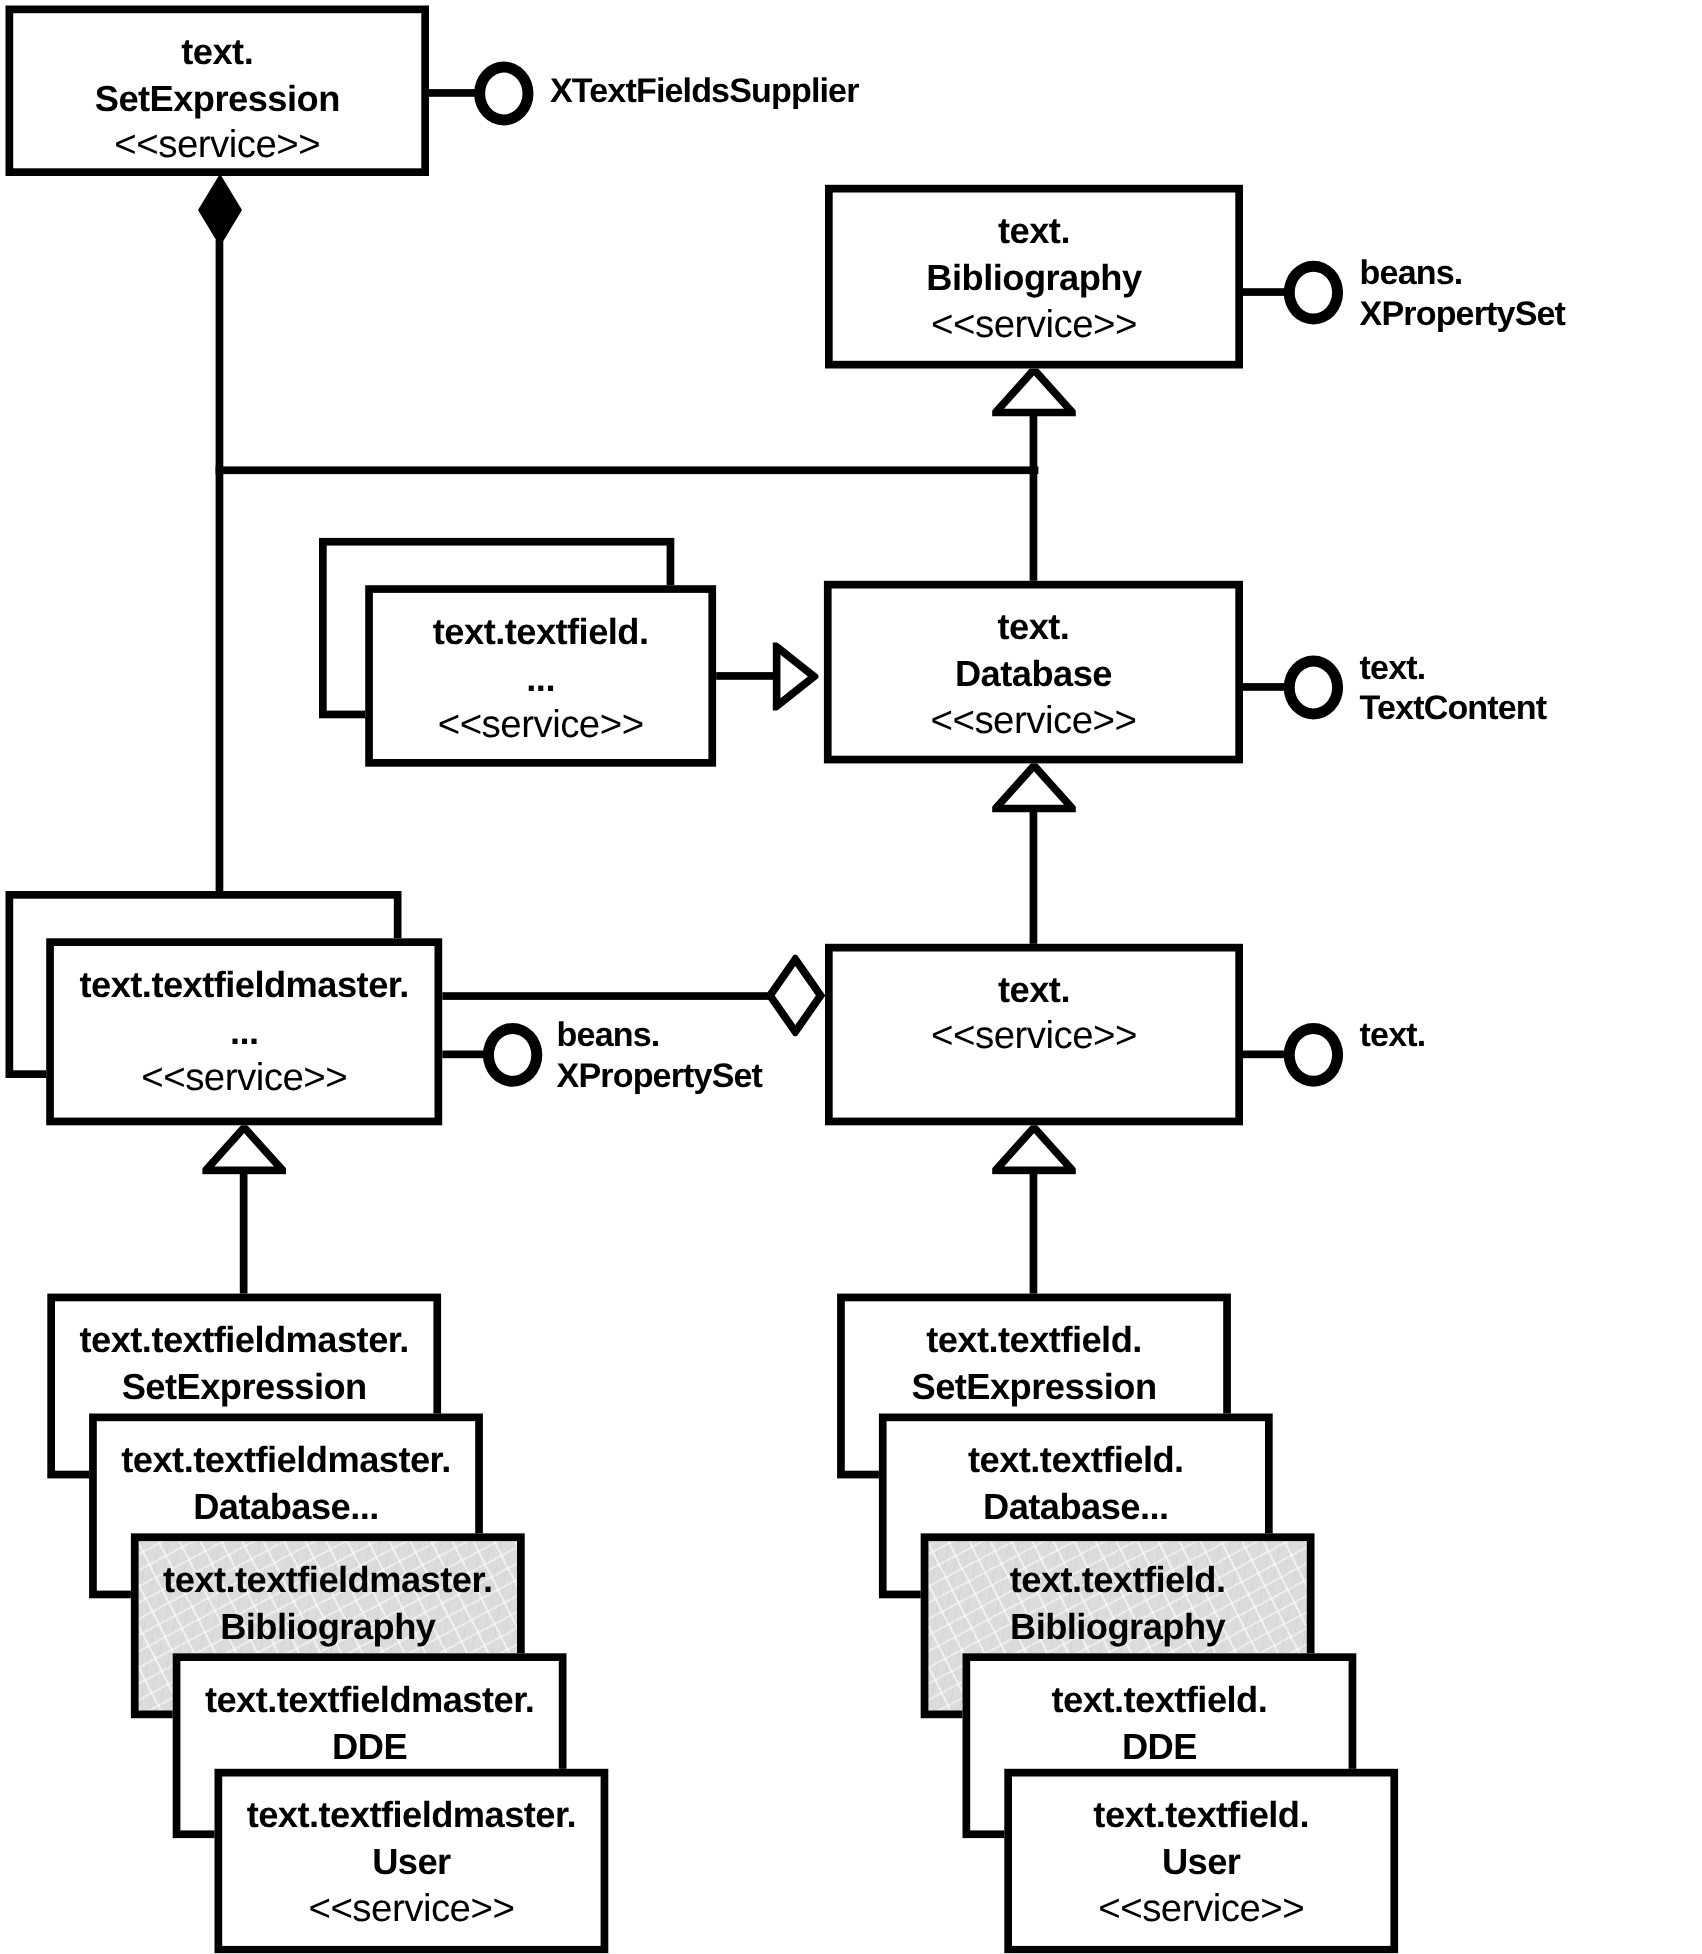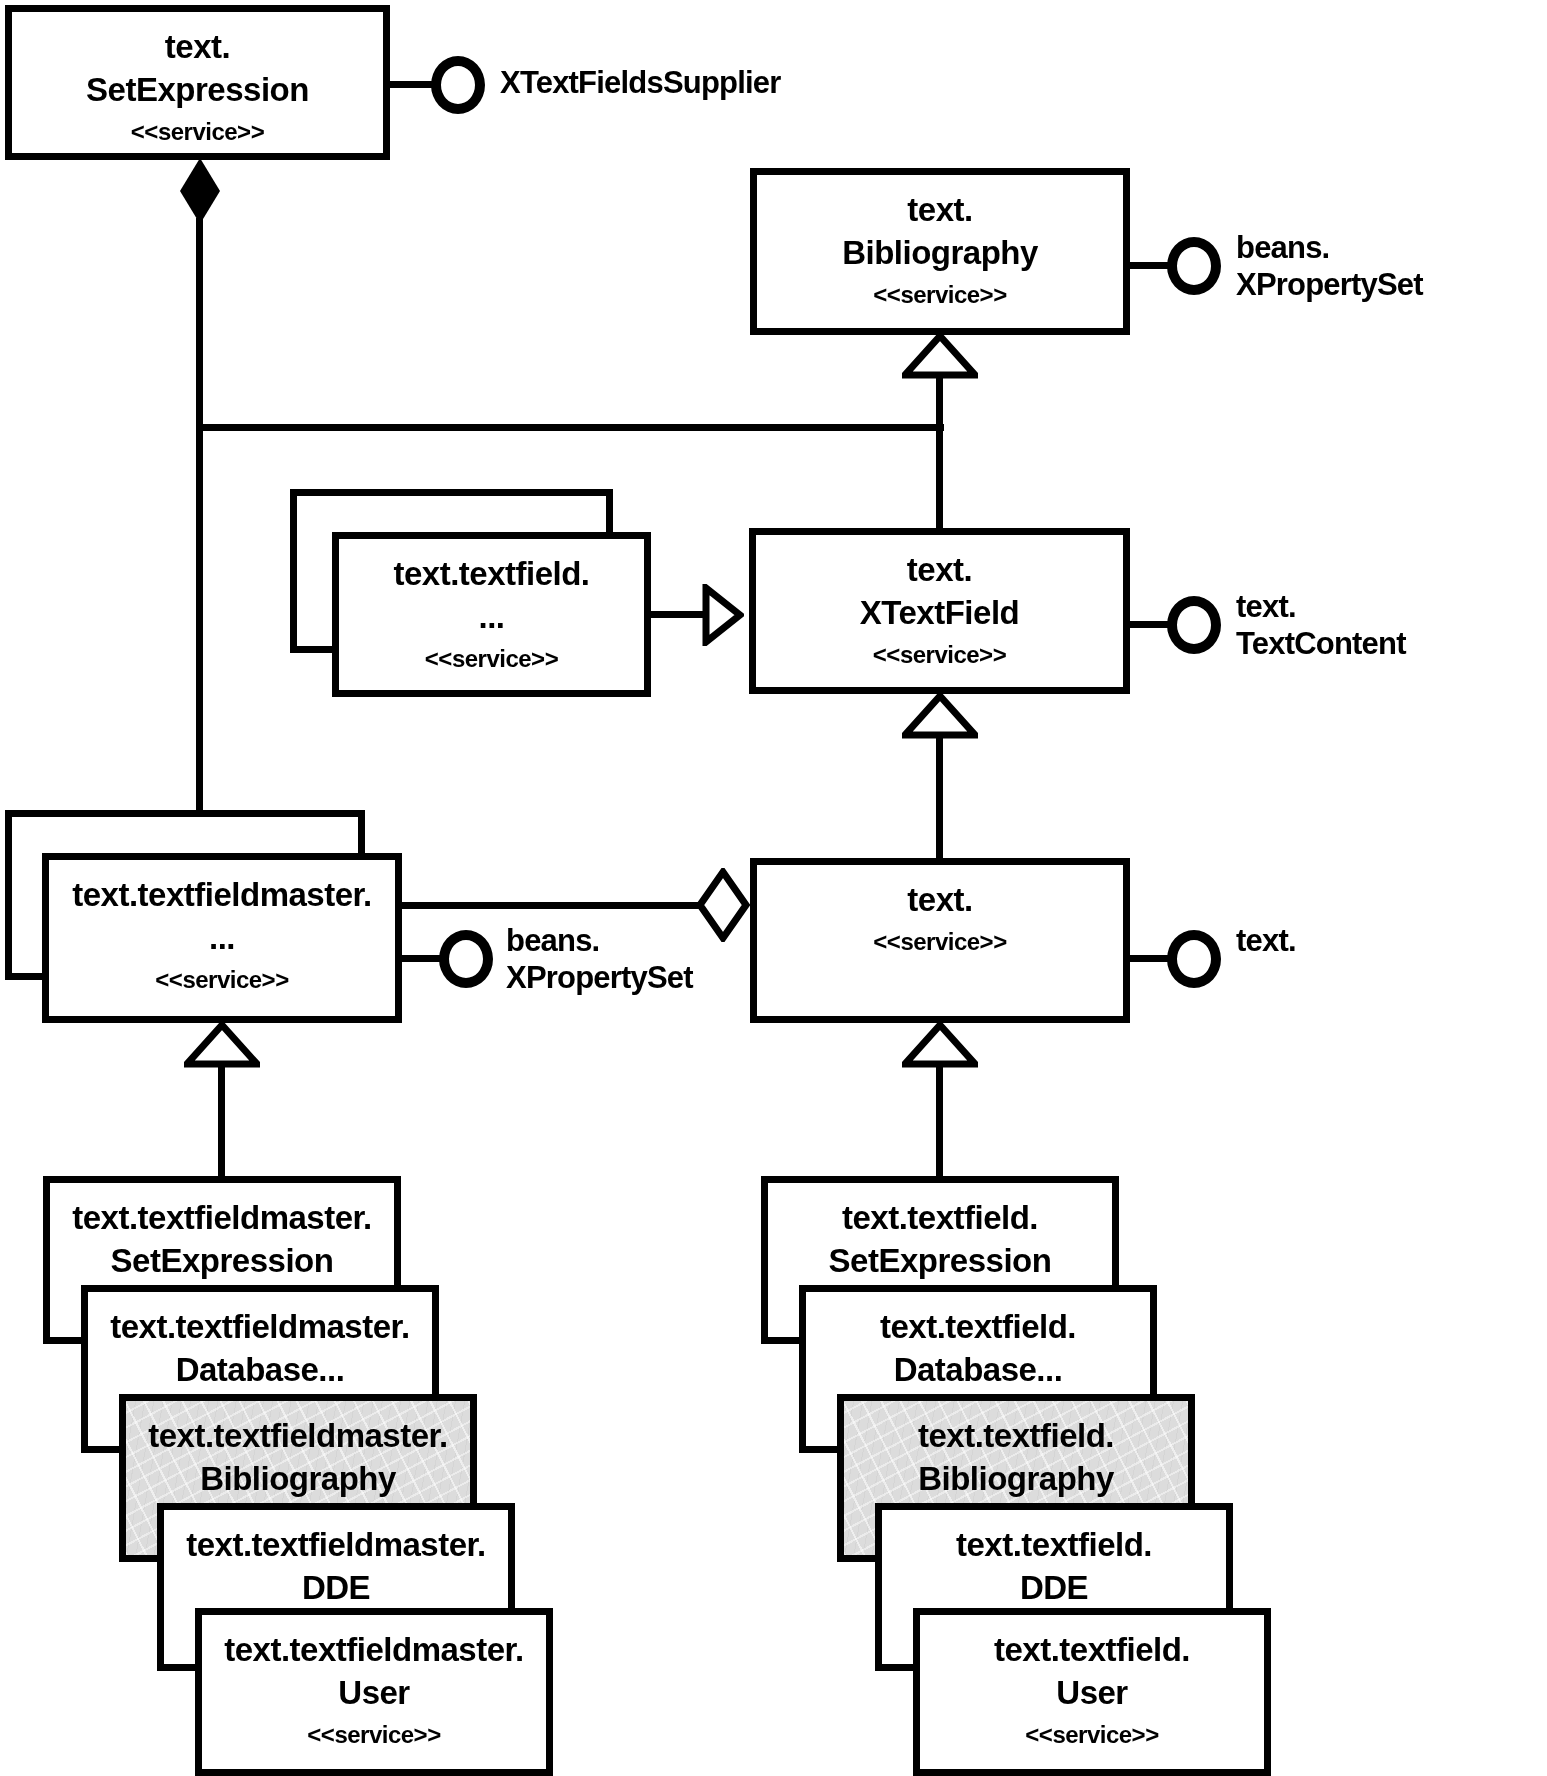--- a/index.html
+++ b/index.html
@@ -6,21 +6,21 @@
   .canvas{
     position:relative;width:1547px;height:1776px;background:#ffffff;
     font-family:"Liberation Sans",sans-serif;color:#000;overflow:hidden;
   }
   
   .node{
     position:absolute;background:#ffffff;border:7px solid #000;box-sizing:border-box;
     display:flex;flex-direction:column;align-items:center;padding-top:13px;text-align:center;
   }
   .node .l1{font-weight:bold;font-size:33px;line-height:43px;letter-spacing:-0.5px;white-space:nowrap;}
-  .node .st{font-weight:bold;font-size:24px;line-height:41px;letter-spacing:-0.5px;white-space:nowrap;}
+  .node .st{font-weight:normal;font-size:35px;line-height:41px;letter-spacing:-0.5px;white-space:nowrap;}
   .back{position:absolute;background:#ffffff;border:7px solid #000;box-sizing:border-box;}
   .gray{
     background-color:#dcdcdc;
     background-image:
       repeating-linear-gradient(63deg, rgba(255,255,255,.55) 0 2px, rgba(255,255,255,0) 2px 17px),
       repeating-linear-gradient(-28deg, rgba(255,255,255,.45) 0 2px, rgba(255,255,255,0) 2px 13px),
       repeating-linear-gradient(100deg, rgba(150,150,150,.10) 0 1px, rgba(255,255,255,0) 1px 9px);
   }
   
   .line{position:absolute;background:#000;}
@@ -115,21 +115,21 @@
 
   <div class="back" style="left:290px;top:489px;width:323px;height:164px"></div>
   <div class="node" style="left:332px;top:532px;width:319px;height:165px">
     <div class="l1">text.textfield.</div>
     <div class="l1">...</div>
     <div class="st">&lt;&lt;service&gt;&gt;</div>
   </div>
 
   <div class="node" style="left:749px;top:528px;width:381px;height:166px">
     <div class="l1">text.</div>
-    <div class="l1">XTextField</div>
+    <div class="l1">Database</div>
     <div class="st">&lt;&lt;service&gt;&gt;</div>
   </div>
 
   <div class="back" style="left:5px;top:810px;width:360px;height:170px"></div>
   <div class="node" style="left:42px;top:853px;width:360px;height:170px">
     <div class="l1">text.textfieldmaster.</div>
     <div class="l1">...</div>
     <div class="st">&lt;&lt;service&gt;&gt;</div>
   </div>
 

